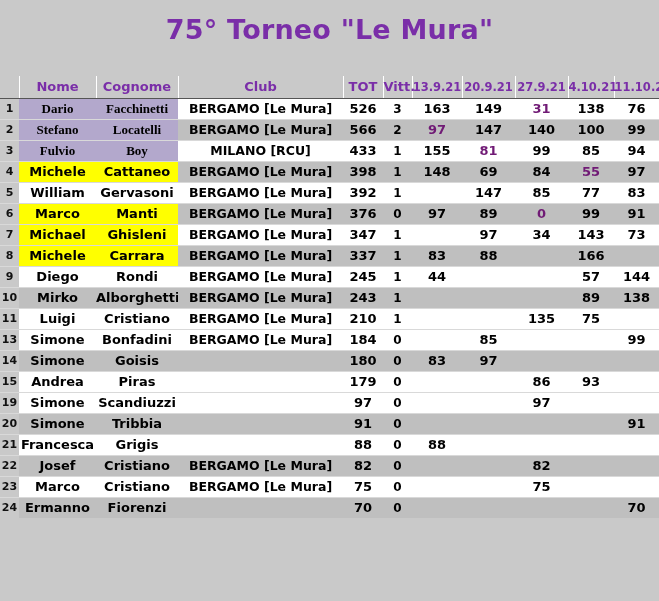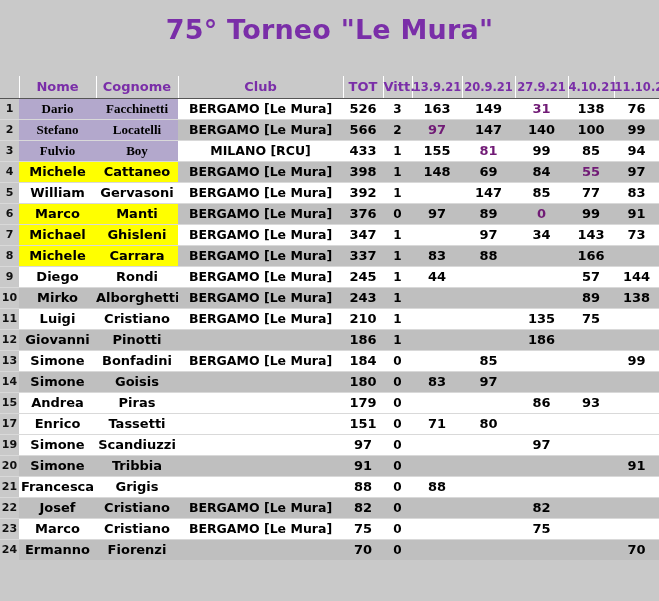--- a/index.html
+++ b/index.html
@@ -271,33 +271,20 @@
             <td class="score">Cristiano</td>
             <td class="club">BERGAMO [Le Mura]</td>
             <td class="tot">210</td>
             <td class="vitt">1</td>
             <td class="score"></td>
             <td class="score"></td>
             <td class="score">135</td>
             <td class="score">75</td>
             <td class="score"></td>
           </tr>
-          <tr class="even">
-            <td class="rank">12</td>
-            <td class="score">Giovanni</td>
-            <td class="score">Pinotti</td>
-            <td class="club"></td>
-            <td class="tot">186</td>
-            <td class="vitt">1</td>
-            <td class="score"></td>
-            <td class="score"></td>
-            <td class="score">186</td>
-            <td class="score"></td>
-            <td class="score"></td>
-          </tr>
           <tr class="odd">
             <td class="rank">13</td>
             <td class="score">Simone</td>
             <td class="score">Bonfadini</td>
             <td class="club">BERGAMO [Le Mura]</td>
             <td class="tot">184</td>
             <td class="vitt">0</td>
             <td class="score"></td>
             <td class="score">85</td>
             <td class="score"></td>
@@ -324,33 +311,20 @@
             <td class="club"></td>
             <td class="tot">179</td>
             <td class="vitt">0</td>
             <td class="score"></td>
             <td class="score"></td>
             <td class="score">86</td>
             <td class="score">93</td>
             <td class="score"></td>
           </tr>
           <tr class="odd">
-            <td class="rank">17</td>
-            <td class="score">Enrico</td>
-            <td class="score">Tassetti</td>
-            <td class="club"></td>
-            <td class="tot">151</td>
-            <td class="vitt">0</td>
-            <td class="score">71</td>
-            <td class="score">80</td>
-            <td class="score"></td>
-            <td class="score"></td>
-            <td class="score"></td>
-          </tr>
-          <tr class="odd">
             <td class="rank">19</td>
             <td class="score">Simone</td>
             <td class="score">Scandiuzzi</td>
             <td class="club"></td>
             <td class="tot">97</td>
             <td class="vitt">0</td>
             <td class="score"></td>
             <td class="score"></td>
             <td class="score">97</td>
             <td class="score"></td>

